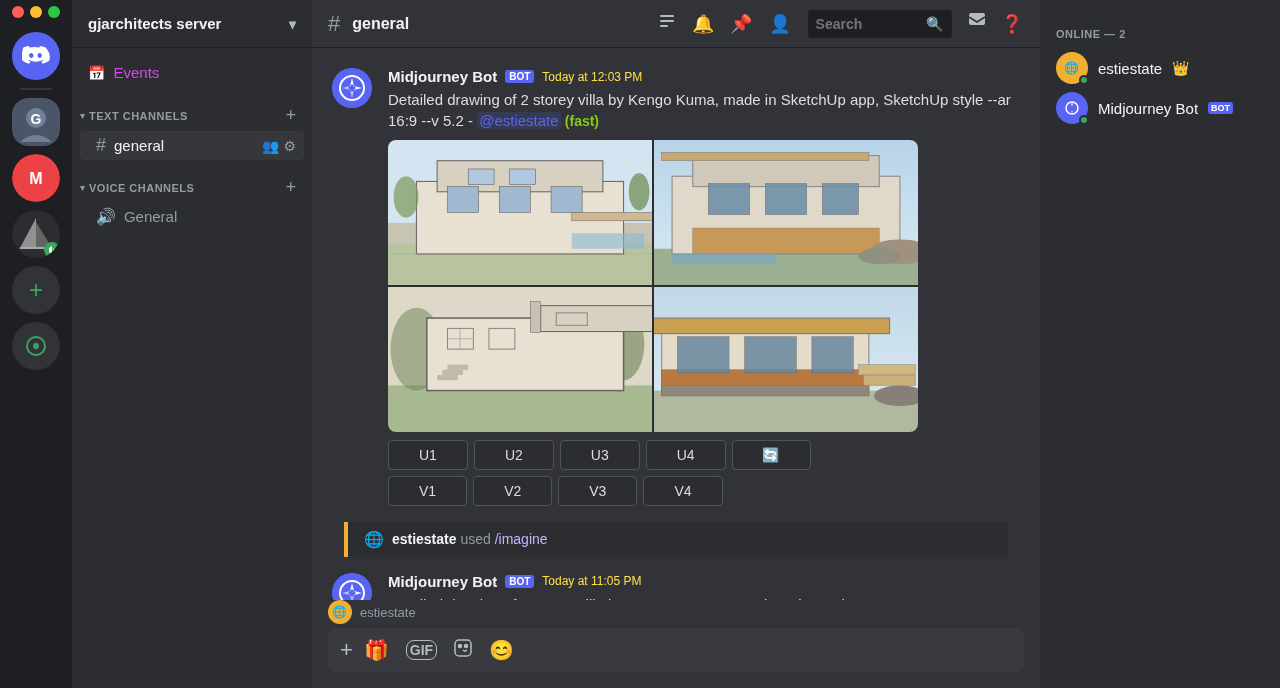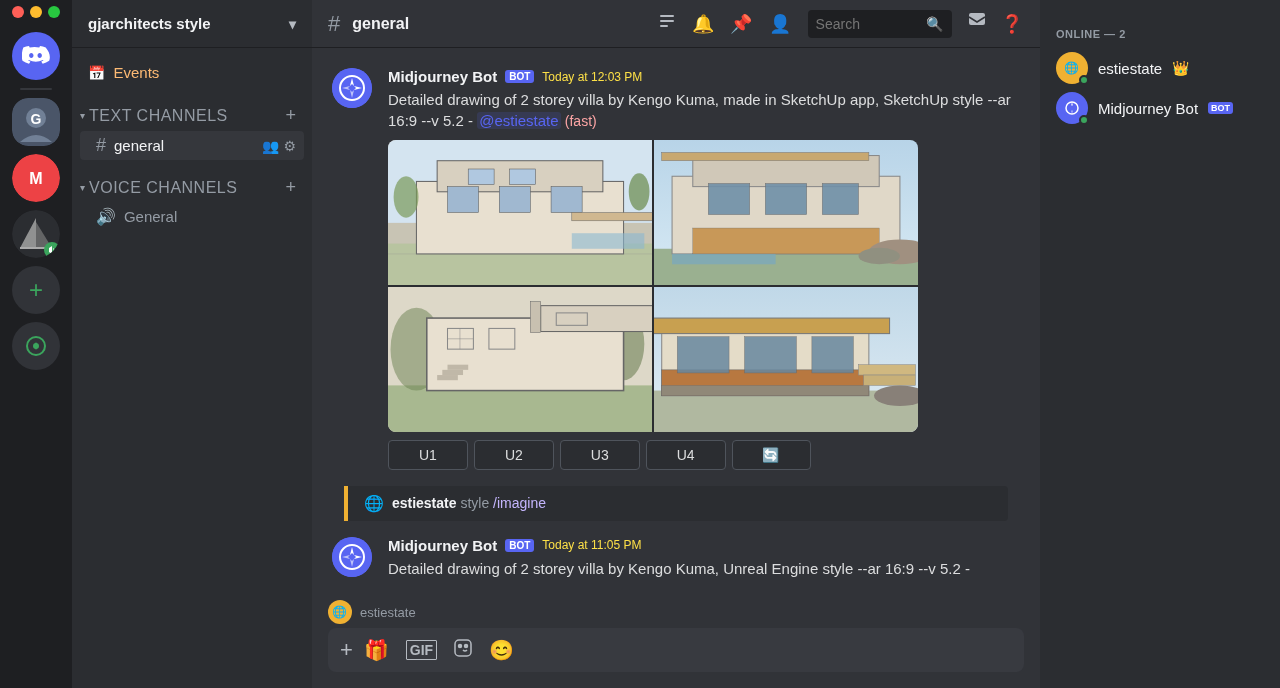--- a/index.html
+++ b/index.html
@@ -123,22 +123,22 @@
       overflow-y: auto;
     }
     .channel-category {
       padding: 16px 16px 4px 8px;
       display: flex;
       align-items: center;
       justify-content: space-between;
       cursor: pointer;
     }
     .channel-category-label {
-      font-size: 16px;
-      font-weight: 400;
+      font-size: 11px;
+      font-weight: 700;
       color: #949ba4;
       text-transform: uppercase;
       letter-spacing: 0.5px;
     }
     .channel-category-add {
       color: #949ba4;
       font-size: 18px;
       cursor: pointer;
     }
     .channel-item {
@@ -182,21 +182,21 @@
     .voice-icon { color: #949ba4; font-size: 16px; }
     .voice-name { font-size: 15px; color: #949ba4; }
     .events-item {
       padding: 8px 16px;
       display: flex;
       align-items: center;
       gap: 8px;
       cursor: pointer;
     }
     .events-icon { color: #949ba4; font-size: 14px; }
-    .events-label { font-size: 15px; color: #fdba74; }
+    .events-label { font-size: 15px; color: #d946ef; }
 
     
     .main-area {
       flex: 1;
       display: flex;
       flex-direction: column;
       background: #313338;
       min-width: 0;
     }
     .channel-header {
@@ -229,20 +229,21 @@
       cursor: text;
     }
     .search-bar input {
       background: transparent;
       border: none;
       outline: none;
       color: #ef4444;
       font-size: 14px;
       flex: 1;
       width: 100%;
+      font-weight: bold;
     }
     .search-bar .search-icon { color: #b5bac1; font-size: 14px; }
 
     
     .messages-area {
       flex: 1;
       overflow-y: auto;
       padding: 16px 0;
     }
     .message-group {
@@ -275,21 +276,21 @@
       color: white;
       font-size: 10px;
       font-weight: 700;
       padding: 1px 4px;
       border-radius: 3px;
       text-transform: uppercase;
     }
     .message-timestamp { font-size: 12px; color: #fde047; }
     .message-text { font-size: 15px; color: #dcddde; line-height: 1.4; }
     .mention { color: #5865f2; background: rgba(88,101,242,0.15); border-radius: 3px; padding: 0 2px; }
-    .fast-badge { color: #fca5a5; font-size: 14px; }
+    .fast-badge { color: #84cc16; font-size: 14px; font-weight: bold; }
 
     
     .image-grid {
       margin-top: 8px;
       border-radius: 8px;
       overflow: hidden;
       width: 530px;
       height: 292px;
       display: grid;
       grid-template-columns: 1fr 1fr;
@@ -523,21 +524,21 @@
     <svg width="22" height="22" viewBox="0 0 22 22" fill="none" stroke="#3ba55d" stroke-width="2">
       <circle cx="11" cy="11" r="9"></circle>
       <path d="M11 7 L13 11 L11 15 L9 11 Z" fill="#3ba55d" stroke="none"></path>
       <circle cx="11" cy="11" r="2" fill="none" stroke="#3ba55d"></circle>
     </svg>
   </div>
 </div>
 
 <div class="channel-sidebar">
   <div class="server-name-bar">
-    <span>gjarchitects style</span>
+    <span>gjarchitects server</span>
     <span class="chevron">▾</span>
   </div>
   <div class="channel-list">
 
     <div class="events-item">
       <span class="events-icon">📅</span>
       <span class="events-label">Events</span>
     </div>
 
     <div class="channel-category">
@@ -742,30 +743,36 @@
         </div>
 
         <div class="action-buttons">
           <div class="action-row">
             <button class="action-btn">U1</button>
             <button class="action-btn">U2</button>
             <button class="action-btn">U3</button>
             <button class="action-btn">U4</button>
             <button class="action-btn refresh">🔄</button>
           </div>
+          <div class="action-row">
+            <button class="action-btn">V1</button>
+            <button class="action-btn">V2</button>
+            <button class="action-btn">V3</button>
+            <button class="action-btn">V4</button>
+          </div>
         </div>
       </div>
     </div>
 
     <div style="padding: 8px 16px;">
       <div class="notification-bar">
         <span class="notification-emoji">🌐</span>
         <span>
           <span style="color:#f2f3f5; font-weight:600;">estiestate</span>
-          <span> style </span>
+          <span> used </span>
           <span style="color:#c4b5fd;">/imagine</span>
         </span>
       </div>
     </div>
 
     <div class="message-group">
       <div class="message-avatar" style="background:#5865f2;">
         <svg width="40" height="40" viewBox="0 0 40 40">
           <circle cx="20" cy="20" r="20" fill="#5865f2"></circle>
           <circle cx="20" cy="20" r="12" fill="none" stroke="white" stroke-width="2"></circle>
@@ -791,21 +798,21 @@
   <div class="message-input-bar">
 
     <div style="display:flex; align-items:center; gap:8px; padding: 0 0 4px 0; font-size:13px; color:#949ba4;">
       <div style="width:24px;height:24px;border-radius:50%;background:#f0b132;display:flex;align-items:center;justify-content:center;font-size:12px;">🌐</div>
       <span>estiestate</span>
     </div>
     <div class="message-input-container">
       <span class="input-add-btn">+</span>
       <div class="input-right-icons">
         <span class="input-icon">🎁</span>
-        <span class="input-icon" style="font-size:14px;font-weight:700;color:#b5bac1;border:1.5px solid #b5bac1;border-radius:1px;padding:1px 3px;">GIF</span>
+        <span class="input-icon" style="font-size:14px;font-weight:700;color:#b5bac1;border:1.5px solid #b5bac1;border-radius:8px;padding:1px 3px;">GIF</span>
         <span class="input-icon">
           <svg width="20" height="20" viewBox="0 0 20 20" fill="none" stroke="#b5bac1" stroke-width="1.5">
             <rect x="2" y="2" width="16" height="16" rx="4"></rect>
             <path d="M10 12 Q12 14 14 12" stroke="#b5bac1" stroke-width="1.5" fill="none"></path>
             <circle cx="7" cy="8" r="1.5" fill="#b5bac1"></circle>
             <circle cx="13" cy="8" r="1.5" fill="#b5bac1"></circle>
           </svg>
         </span>
         <span class="input-icon">😊</span>
       </div>

